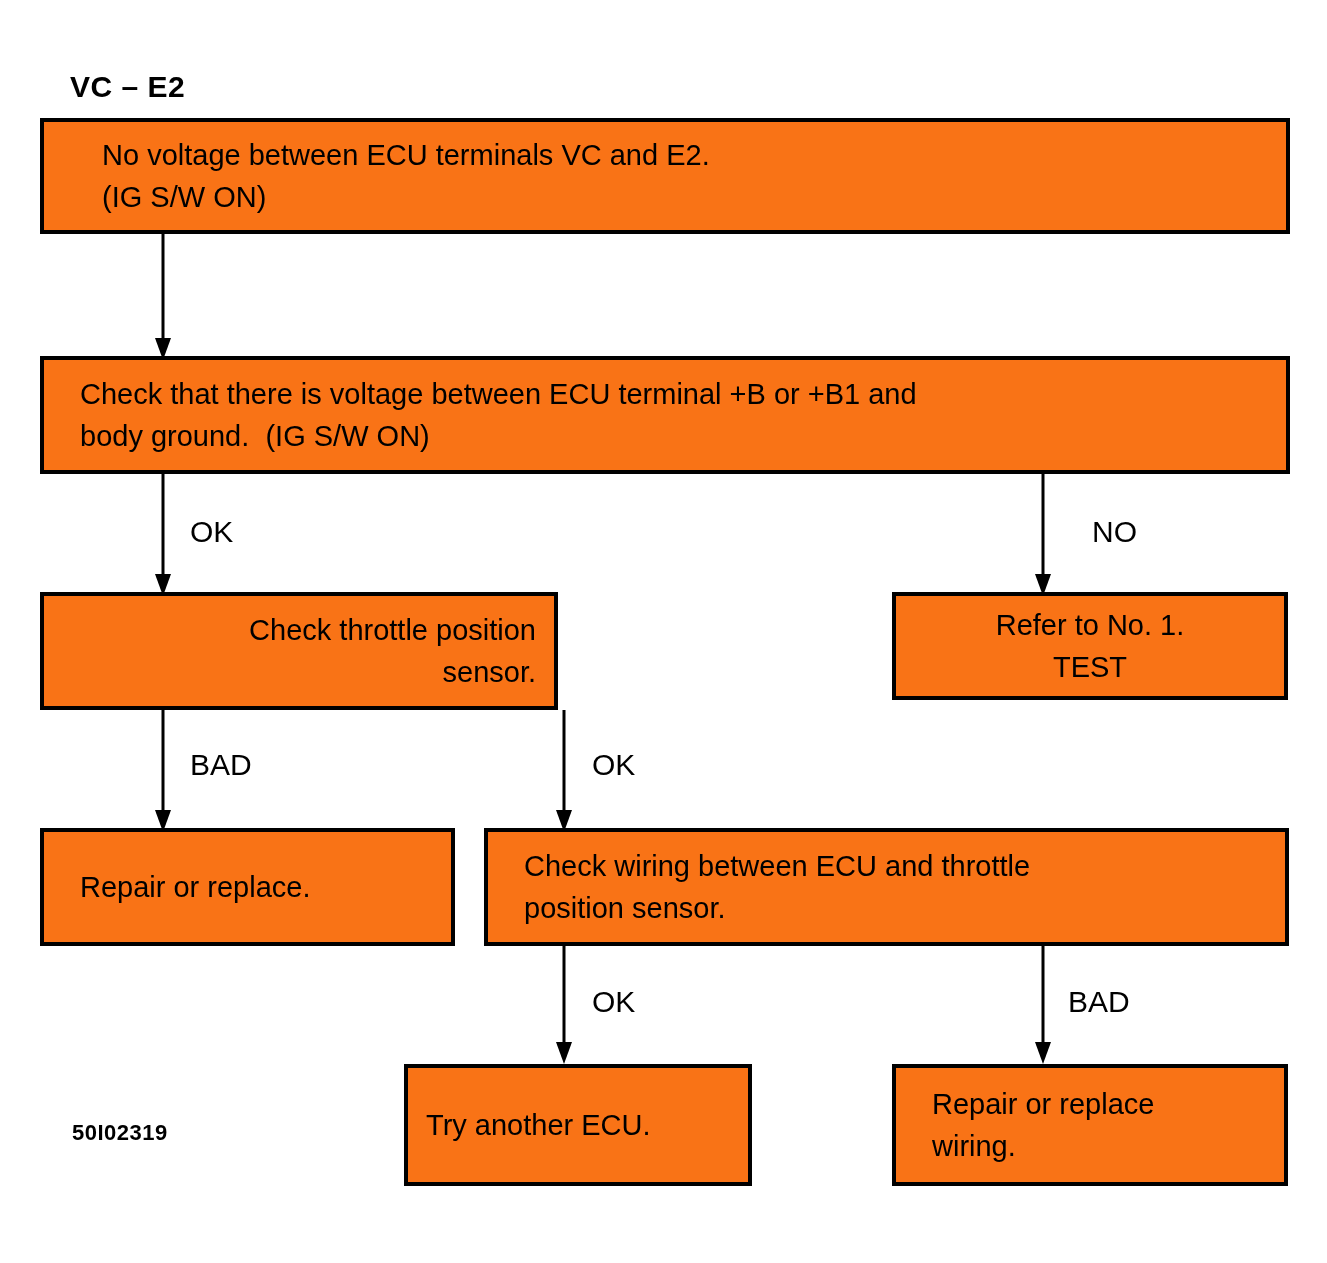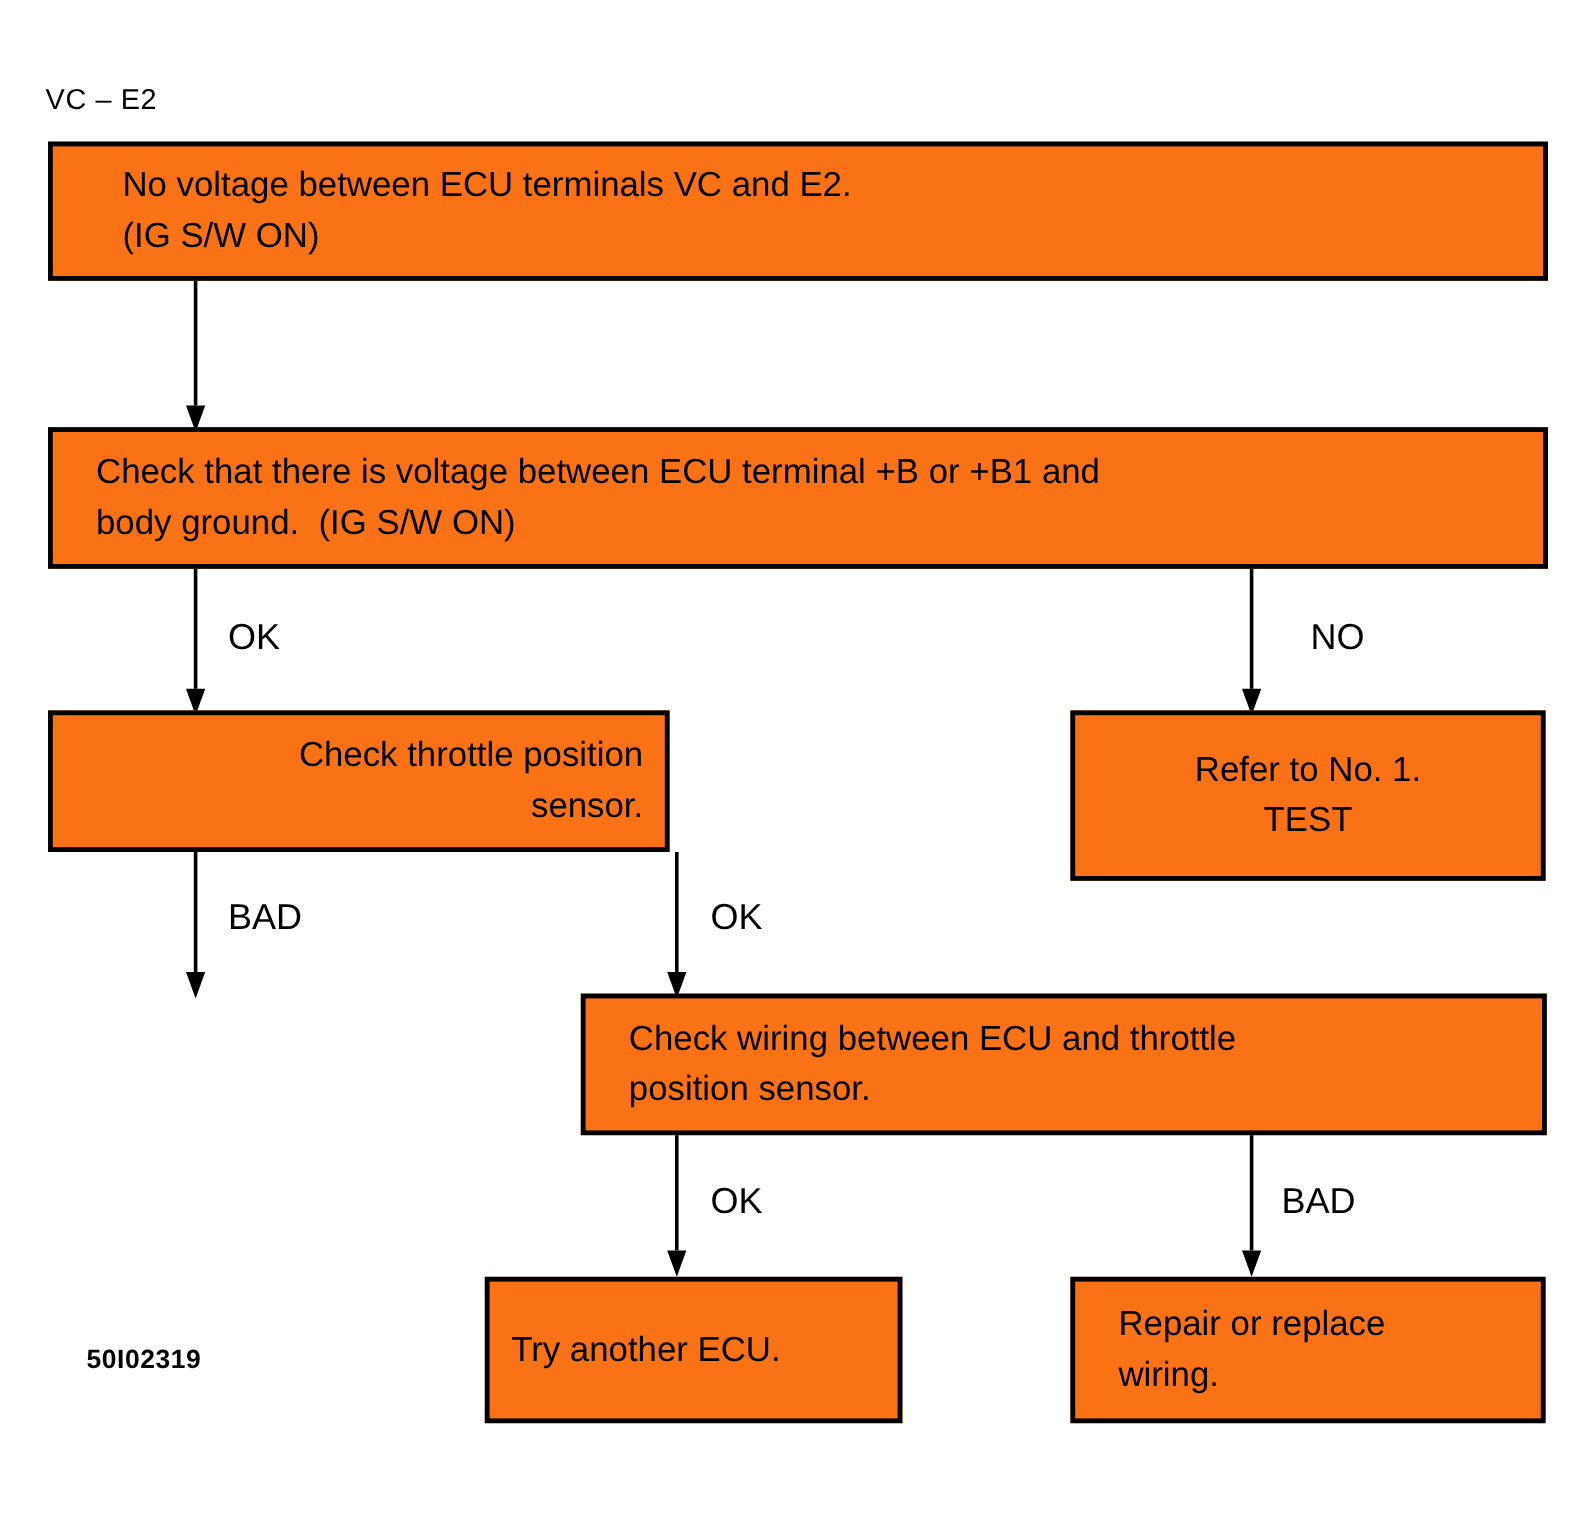--- a/index.html
+++ b/index.html
@@ -12,24 +12,25 @@
     position: relative;
     width: 1327px;
     height: 1263px;
     background: #ffffff;
     font-family: "Liberation Sans", sans-serif;
     color: #000000;
     overflow: hidden;
   }
   .title {
     position: absolute;
-    font-weight: normal;
-    font-size: 24px;
+    font-weight: bold;
+    font-size: 30px;
     letter-spacing: 0.5px;
     white-space: pre;
+    margin-left: 32px;
   }
   .box {
     position: absolute;
     border: 4px solid #000000;
     background: #f97316;
     box-sizing: border-box;
   }
   .box .lines {
     position: absolute;
     left: 0; right: 0;
@@ -121,39 +122,44 @@
   </div>
   <div class="edge-label" style="left:1092px; top:515px;">NO</div>
 
   <div class="box pad-left2" style="left:40px; top:592px; width:518px; height:118px;text-align:right;">
     <div class="lines">
       <div class="line">Check throttle position</div>
       <div class="line">sensor.</div>
     </div>
   </div>
 
-  <div class="box" style="left:892px; top:592px; width:396px; height:142px;">
+  <div class="box" style="left:892px; top:592px; width:396px; height:108px;">
     <div class="lines">
       <div class="line center">Refer to No. 1.</div>
       <div class="line center b">TEST</div>
     </div>
   </div>
 
   <div class="conn" style="left:163px; top:710px;">
     <div class="stem" style="height:100px;"></div>
     <div class="head" style="top:100px;"></div>
   </div>
   <div class="edge-label" style="left:190px; top:748px;">BAD</div>
 
   <div class="conn" style="left:564px; top:710px;">
     <div class="stem" style="height:100px;"></div>
     <div class="head" style="top:100px;"></div>
   </div>
   <div class="edge-label" style="left:592px; top:748px;">OK</div>
 
+  <div class="box pad-left2" style="left:40px; top:828px; width:415px; height:118px;">
+    <div class="lines">
+      <div class="line">Repair or replace.</div>
+    </div>
+  </div>
 
   <div class="box pad-left2" style="left:484px; top:828px; width:805px; height:118px;">
     <div class="lines">
       <div class="line">Check wiring between ECU and throttle</div>
       <div class="line">position sensor.</div>
     </div>
   </div>
 
   <div class="conn" style="left:564px; top:946px;">
     <div class="stem" style="height:96px;"></div>

